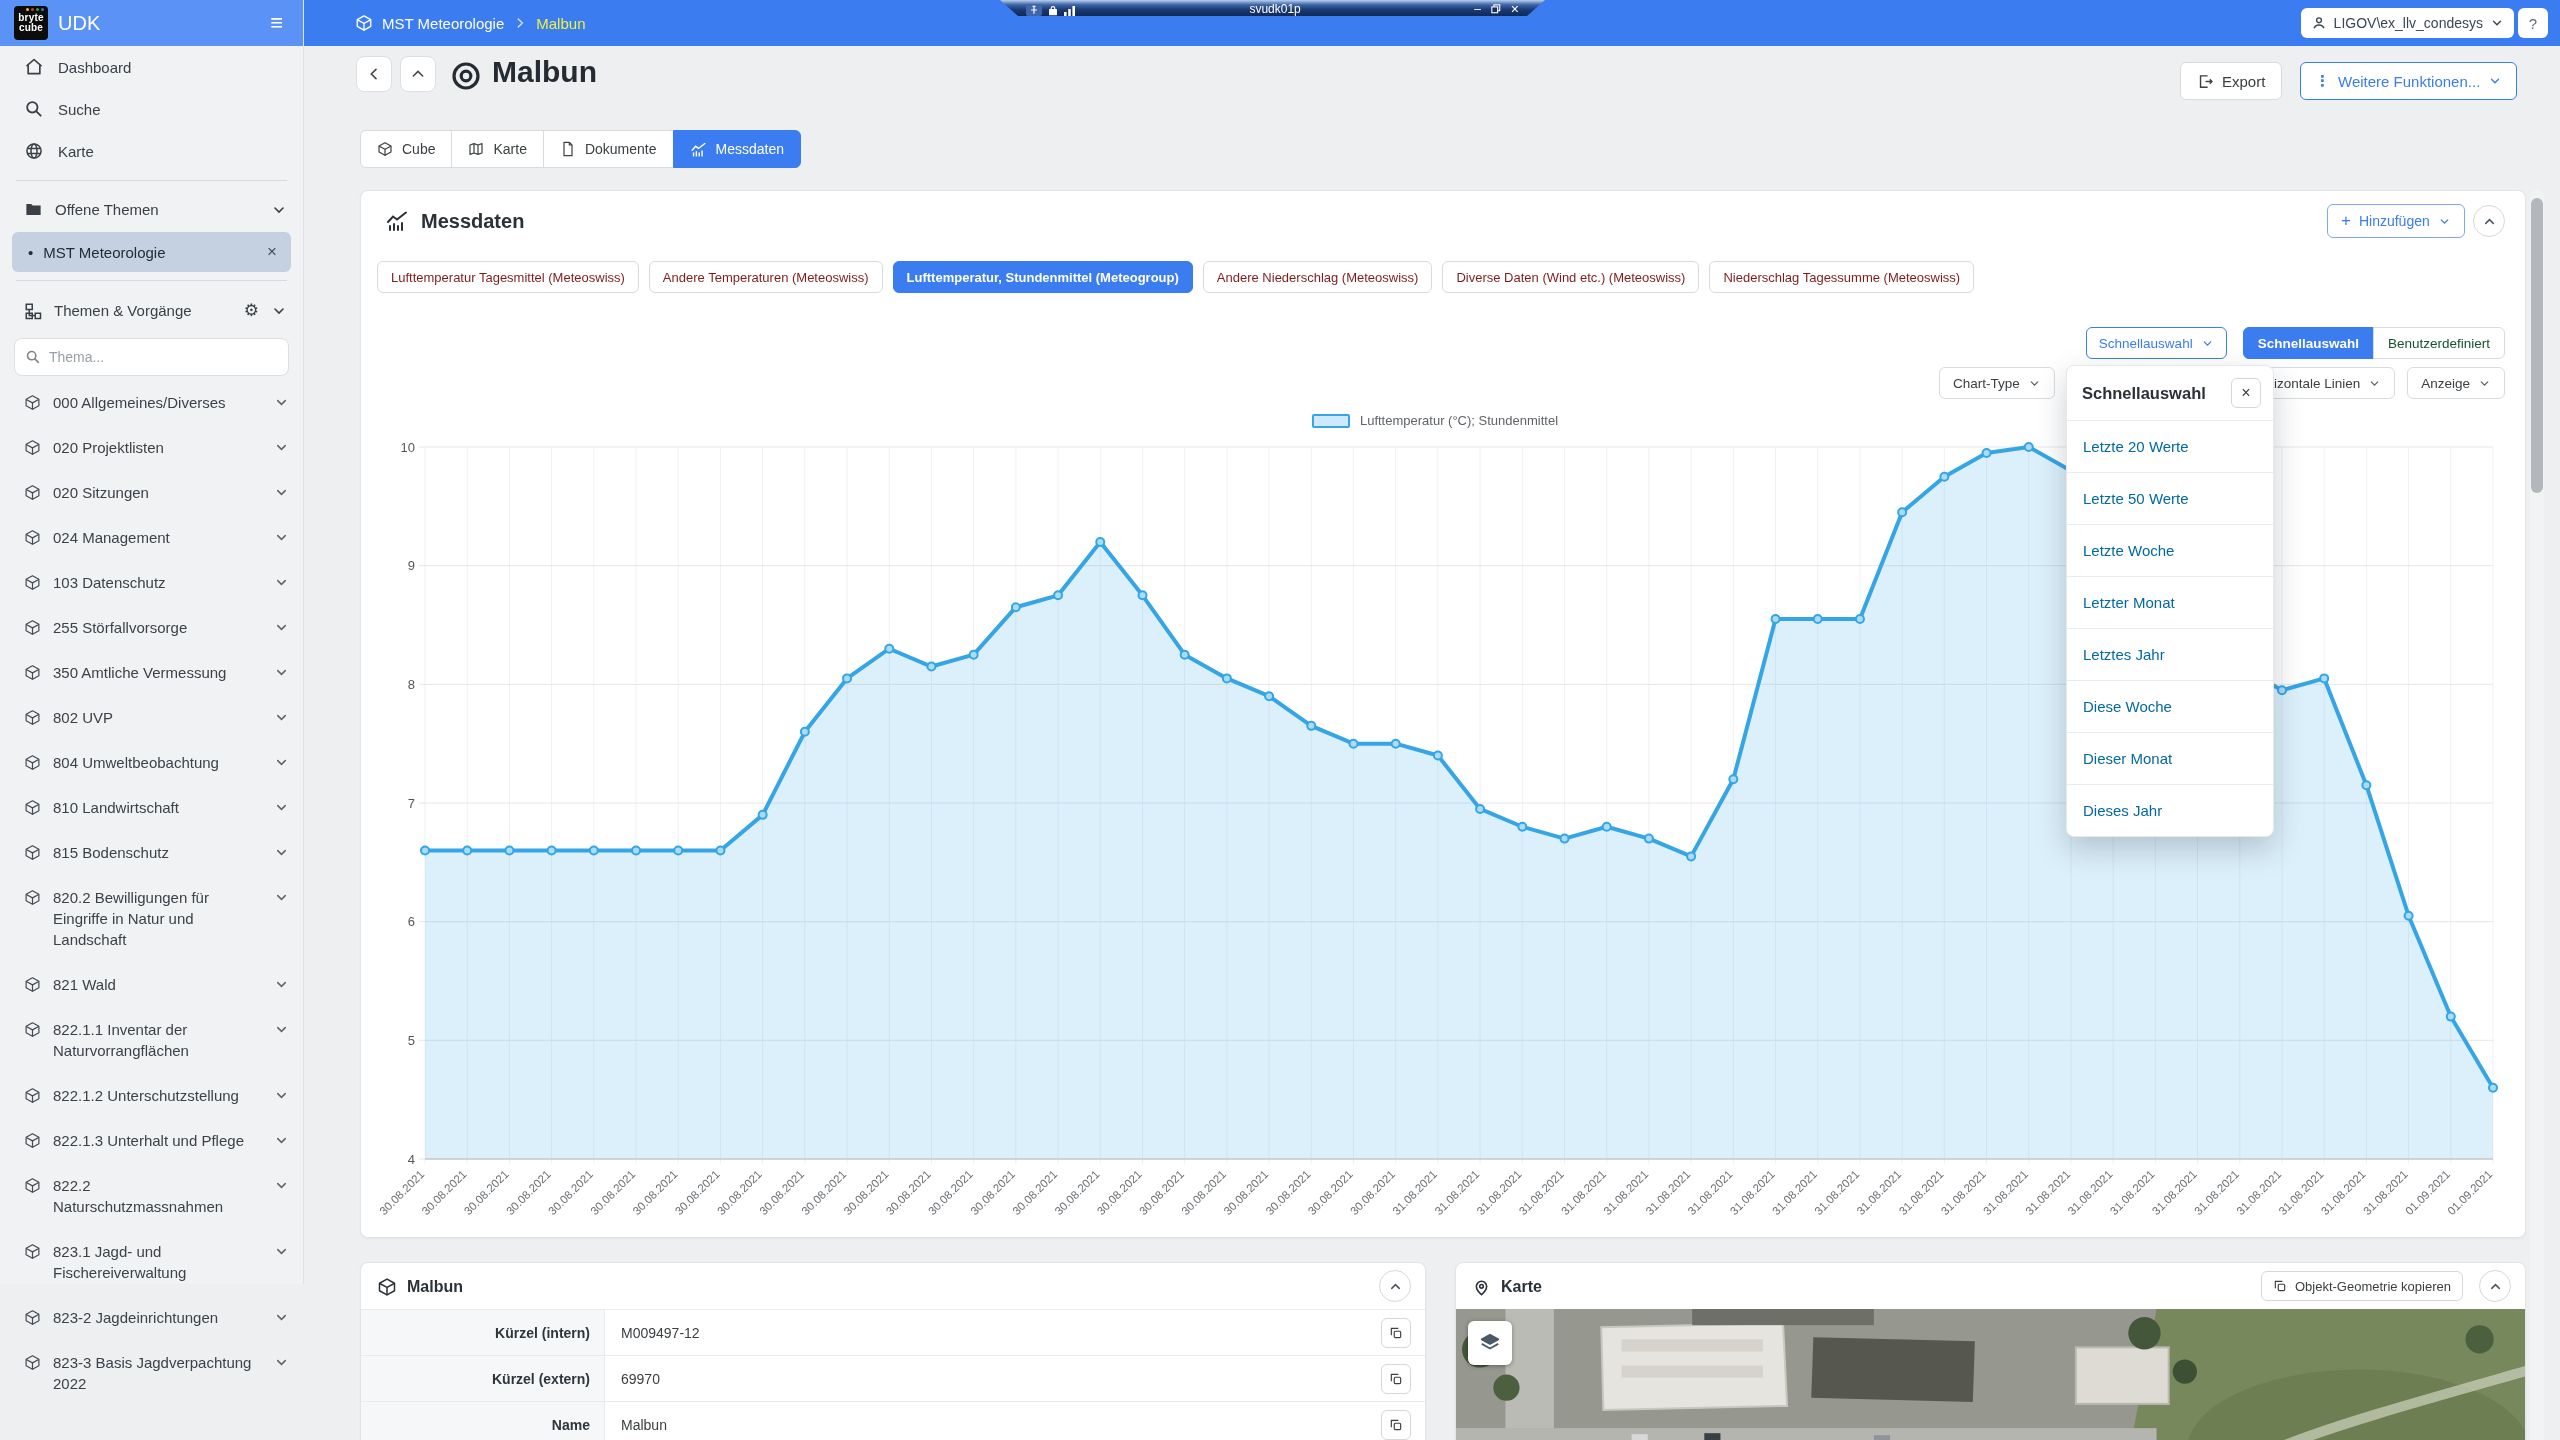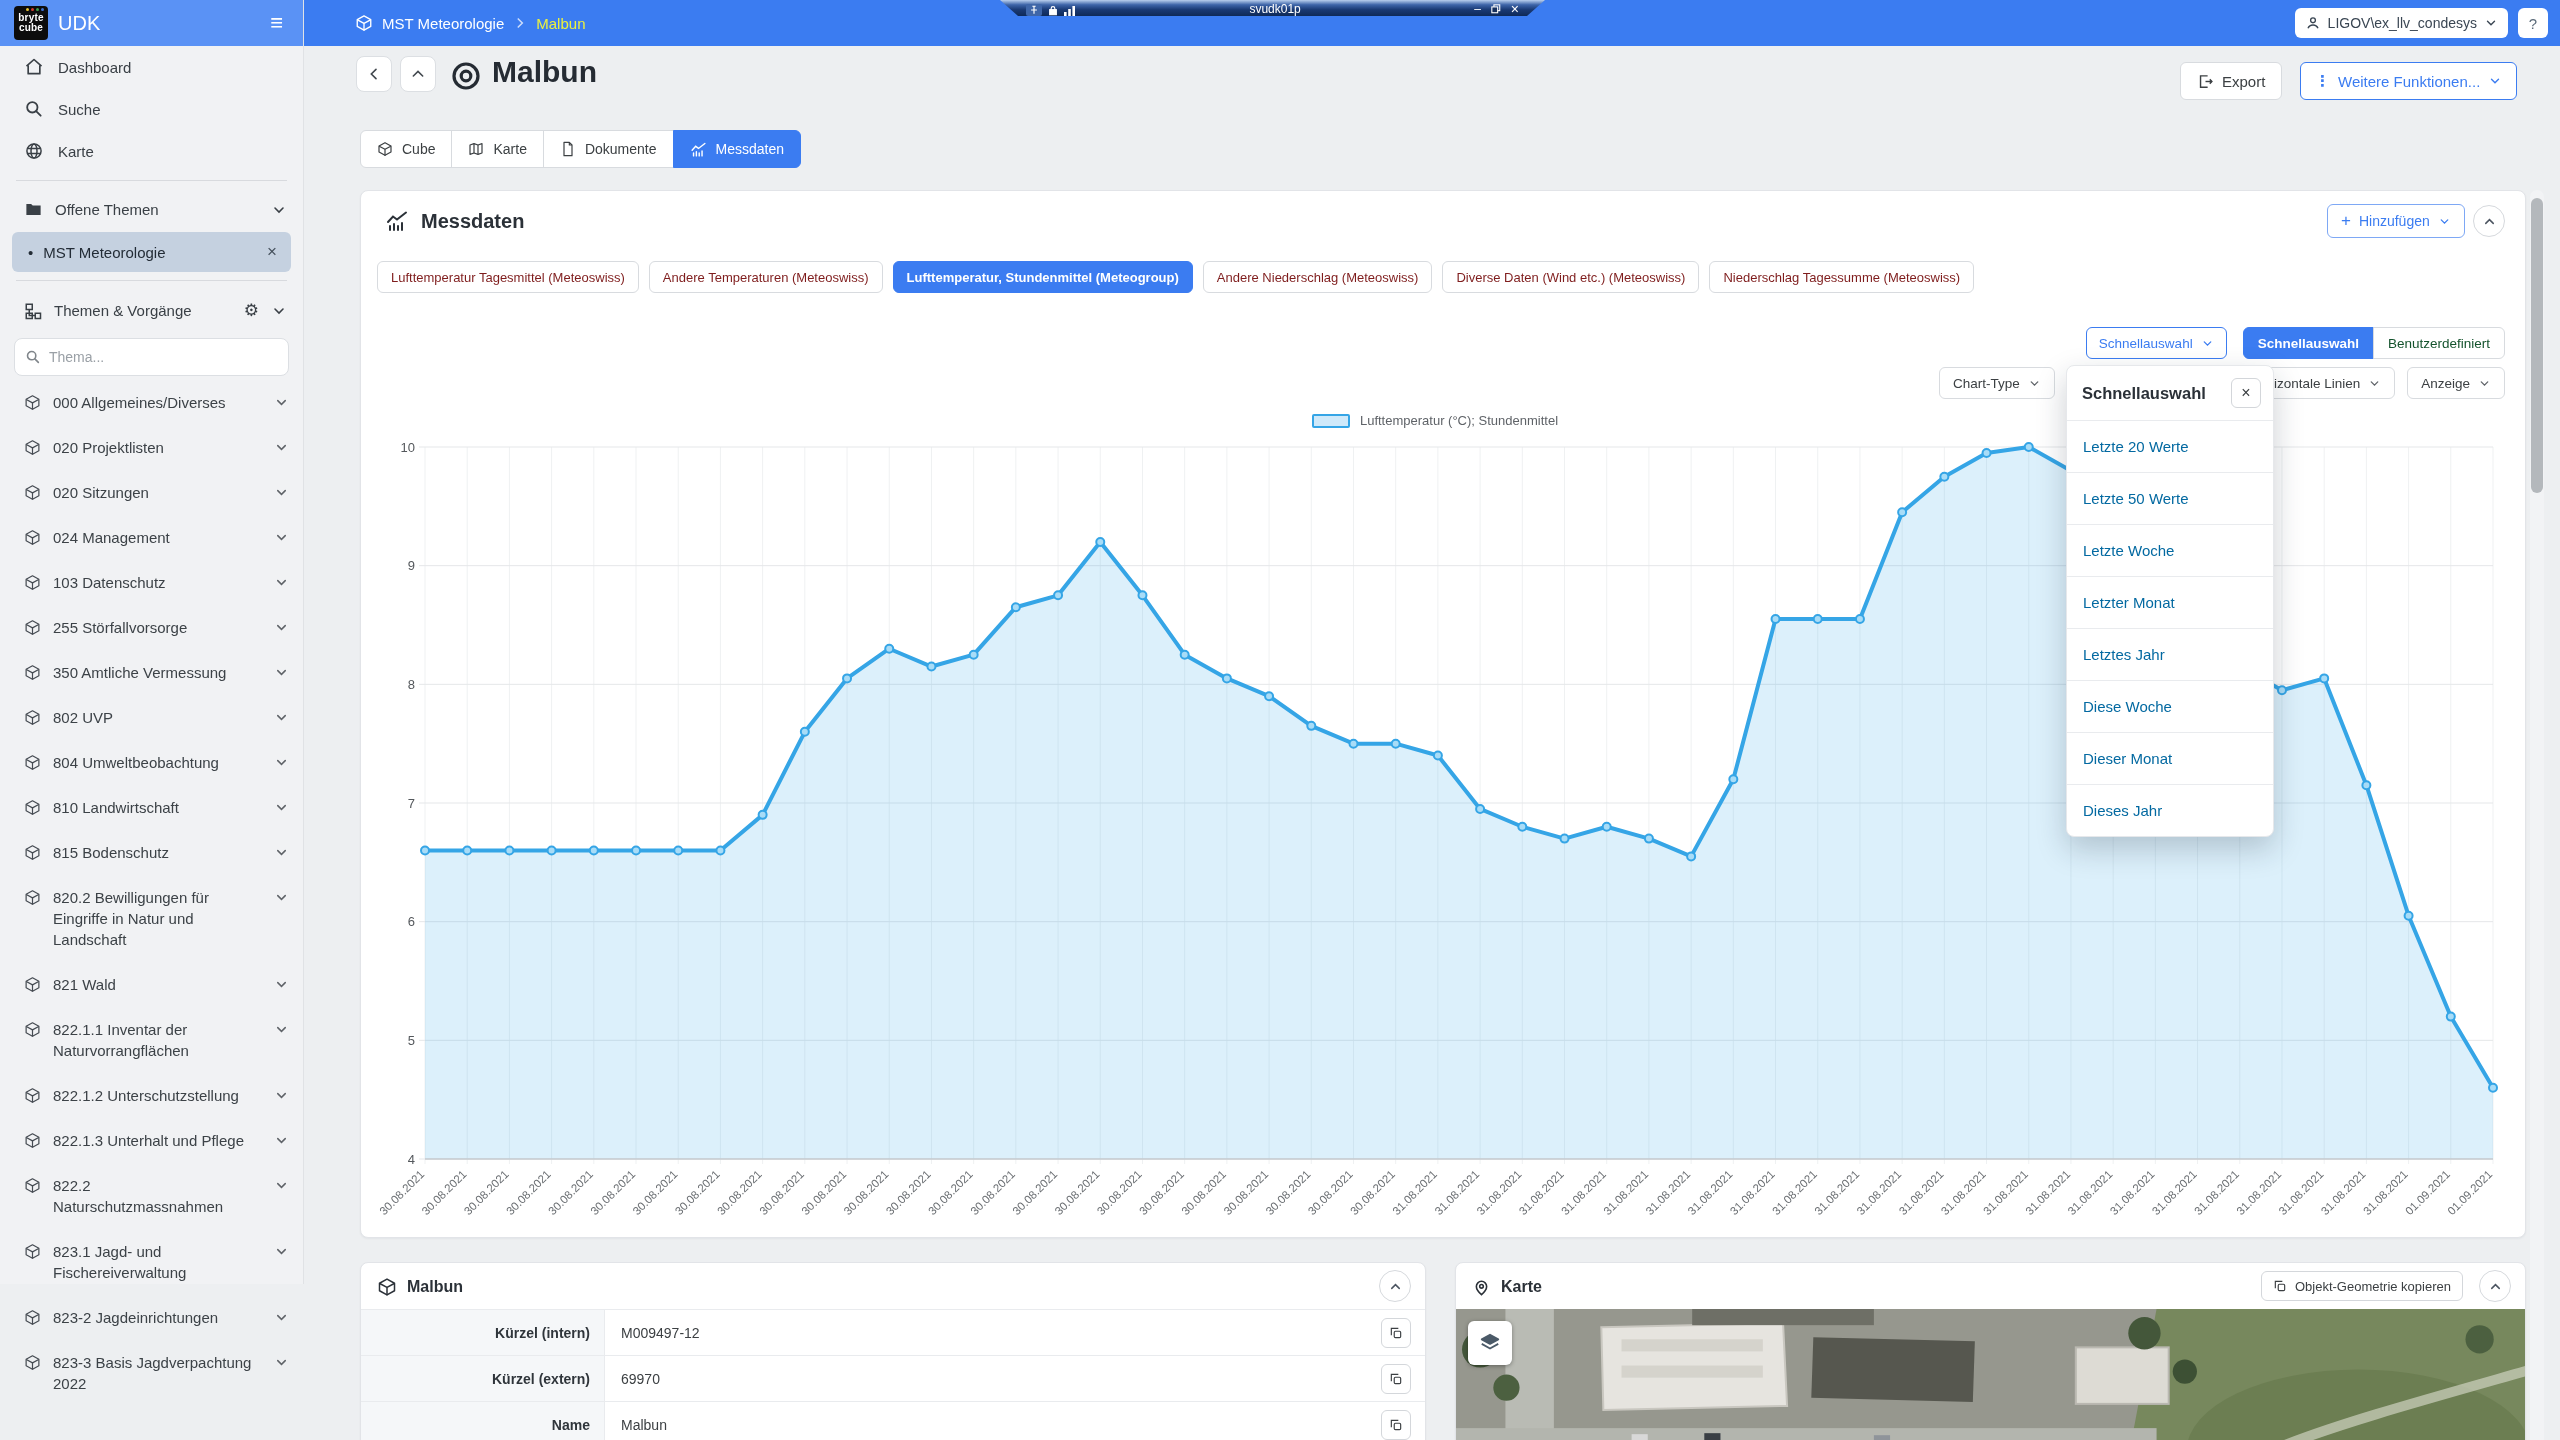--- a/index.html
+++ b/index.html
@@ -29,21 +29,21 @@
   .sb-search input::placeholder { color:#9aa0a6; }
   .topic { display:flex; align-items:flex-start; gap:12px; padding:12px 14px 12px 24px; cursor:pointer; }
   .topic svg.cube { margin-top:2px; flex:0 0 auto; }
   .topic .t-label { flex:1; font-size:15px; line-height:21px; color:#3c4247; font-weight:500; }
   .topic svg.chev { margin-top:3px; flex:0 0 auto; }
 
   
   #topbar { position:absolute; left:304px; top:0; right:0; height:46px; background:#3b7cf1; display:flex; align-items:center; padding:0 12px 0 51px; }
   .crumb { display:flex; align-items:center; gap:9px; color:#fff; font-size:15px; }
   .crumb .cur { color:#edf23d; }
-  .tb-right { margin-left:auto; display:flex; align-items:center; gap:10px; }
+  .tb-right { margin-left:auto; display:flex; align-items:center; gap:4px; }
   .user-btn { background:#fff; border-radius:6px; height:30px; display:flex; align-items:center; gap:7px; padding:0 10px; font-size:14px; color:#3a4653; cursor:pointer; }
   .help-btn { background:#fff; border-radius:6px; width:30px; height:30px; display:flex; align-items:center; justify-content:center; font-size:15px; color:#5c6b7a; cursor:pointer; }
 
   
   #rdp { position:absolute; left:1000px; top:0; width:545px; height:16px; z-index:200;
     background:linear-gradient(180deg,#b9cfee 0%,#3d64a8 30%,#1a3a74 60%,#0f2a57 100%);
     clip-path:polygon(0 0,100% 0,calc(100% - 18px) 100%,18px 100%);
     display:flex; align-items:flex-end; color:#fff; font-size:12px; padding:0 26px; }
   .rdp-left { display:flex; align-items:center; gap:6px; }
   .rdp-pinbox { background:#3f66a8; border-radius:2px; padding:1px 3px; display:flex; }

